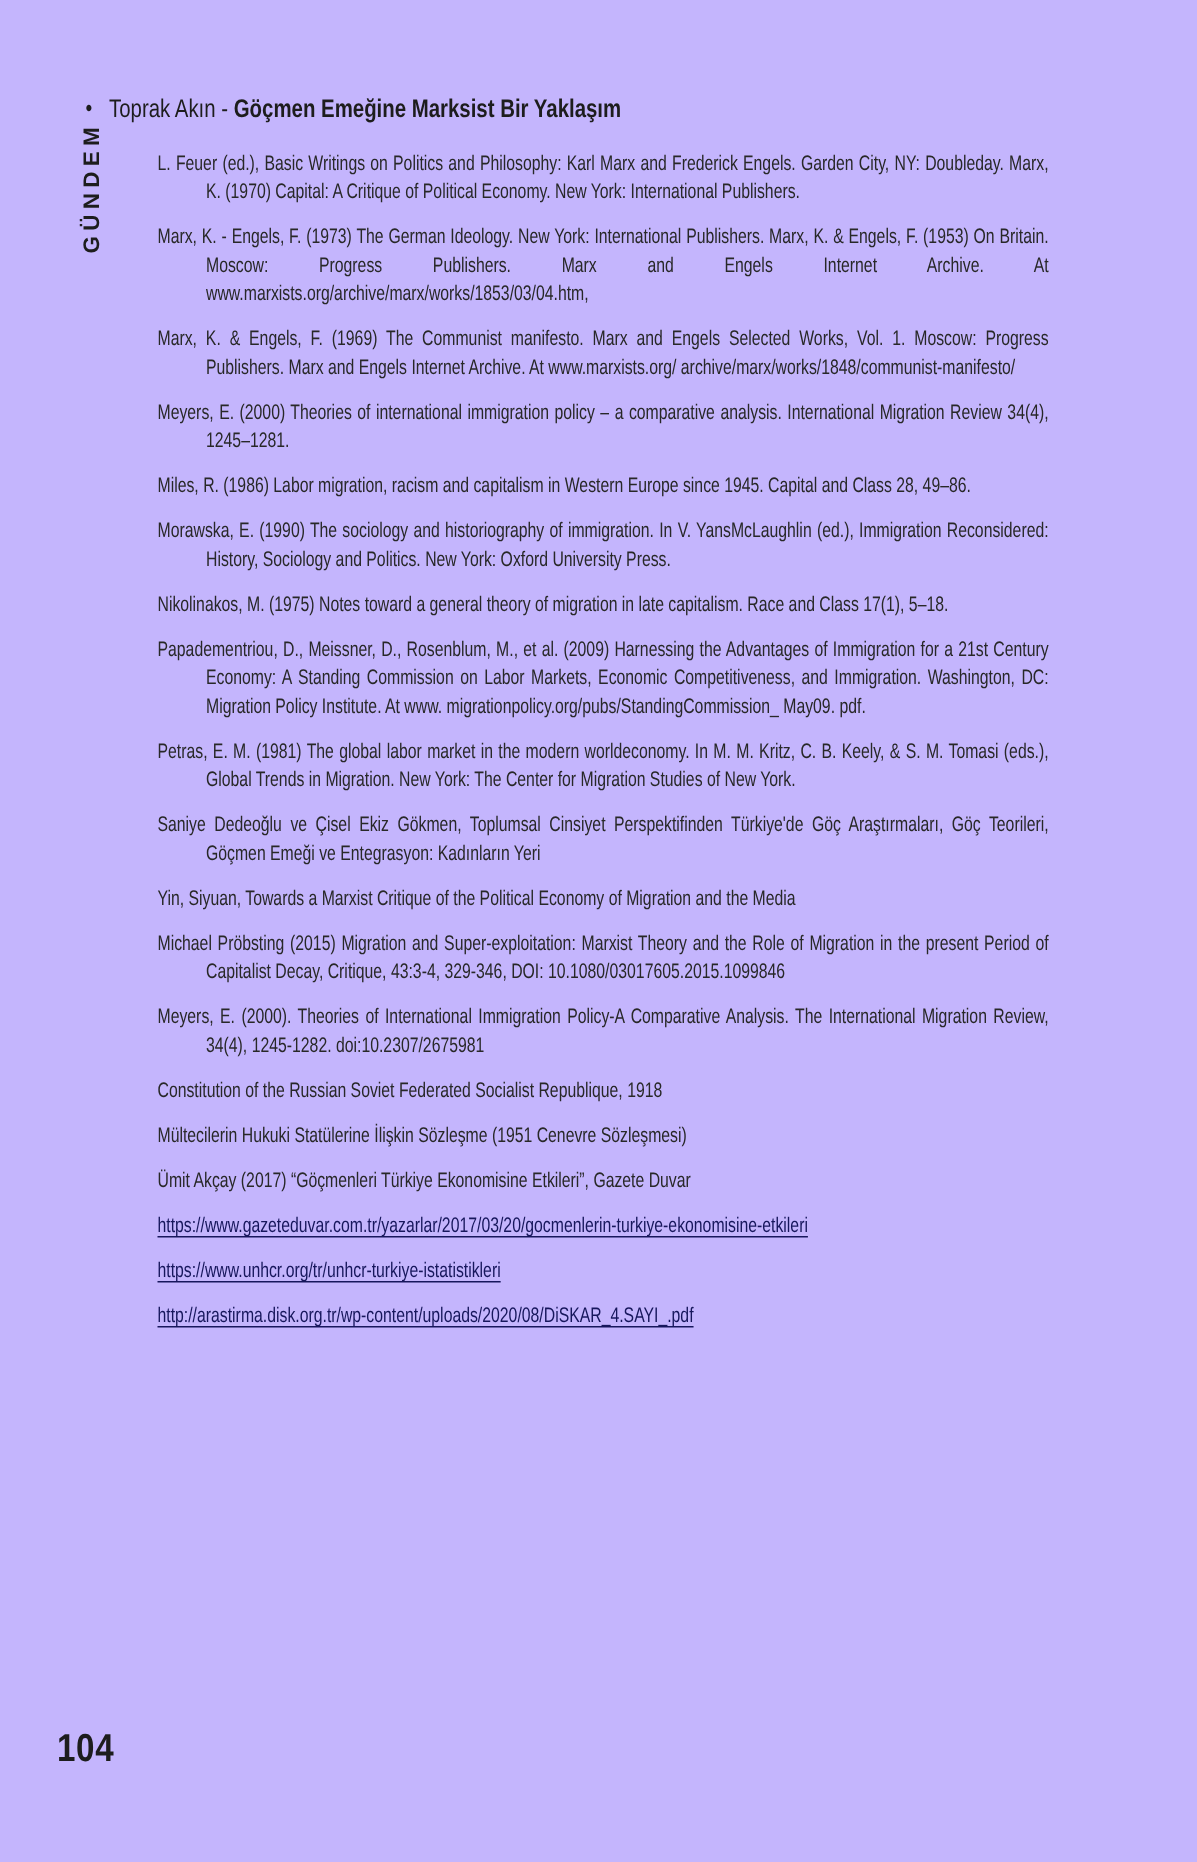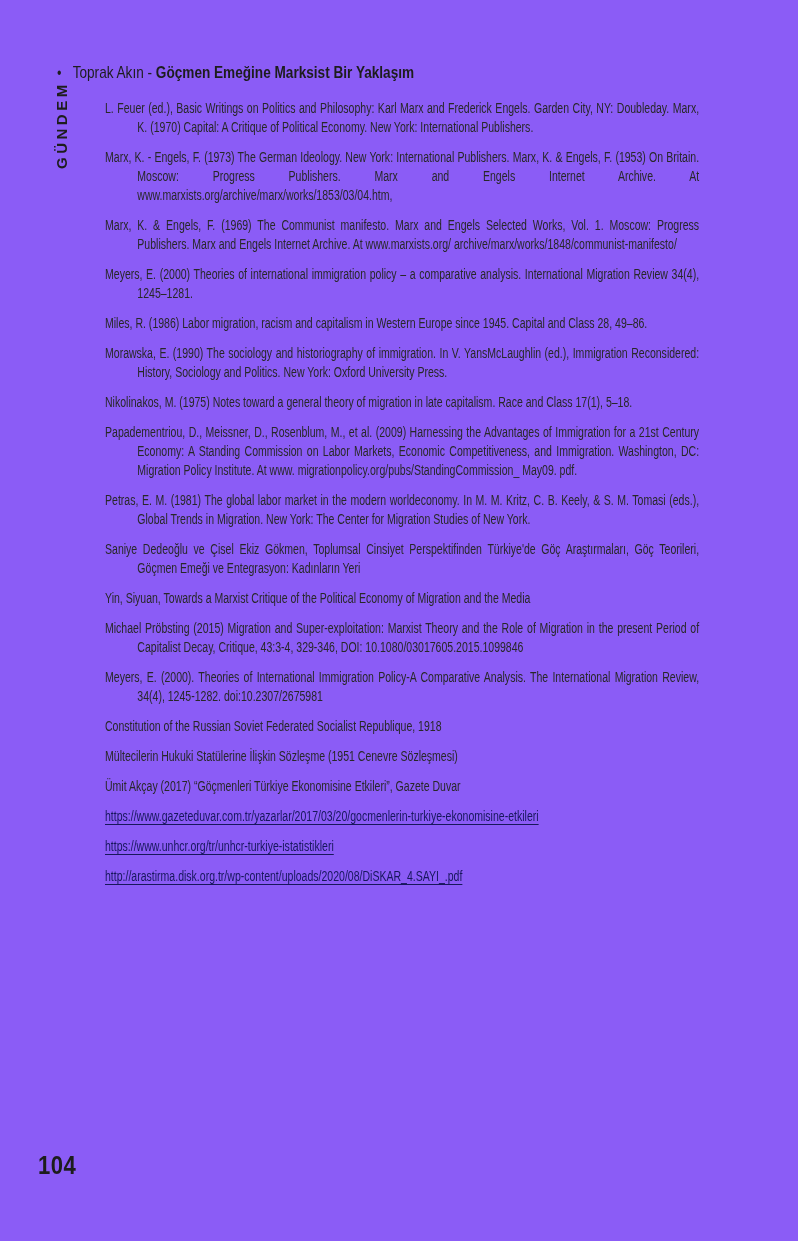--- a/index.html
+++ b/index.html
@@ -1,20 +1,20 @@
 <!DOCTYPE html>
 <html><head>
 <meta charset="utf-8">
 <style>
   html, body { margin: 0; padding: 0; background: #ffffff; }
   .page {
     position: relative;
     width: 798px;
     height: 1241px;
-    background: #8b5cf6;
+    background: #c4b5fd;
     overflow: hidden;
     font-family: "Liberation Sans", sans-serif;
     color: #282828;
   }
   
   .header {
     position: absolute;
     left: 57px;
     top: 62px;
     width: 620px;

